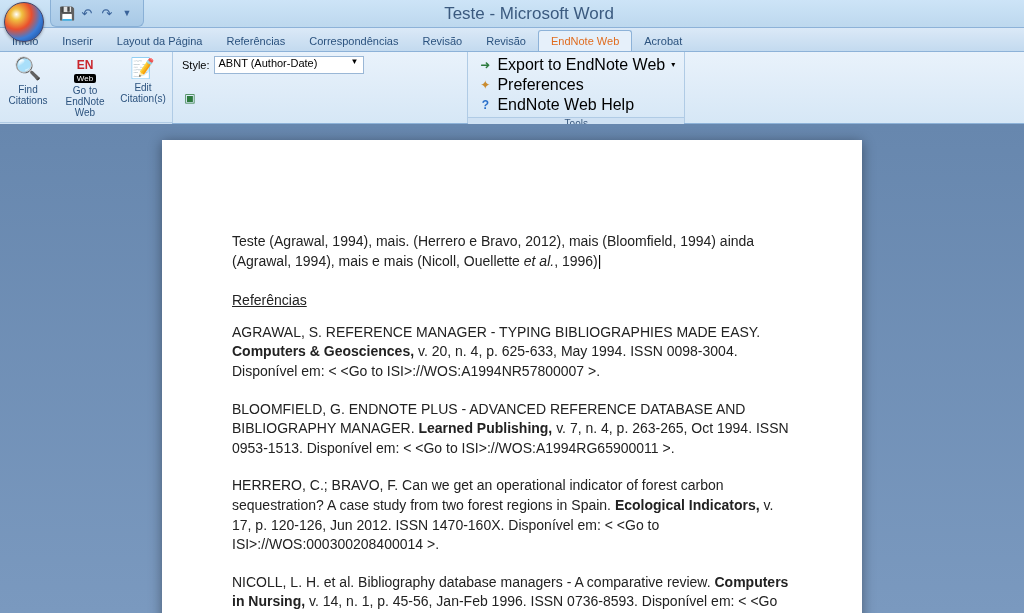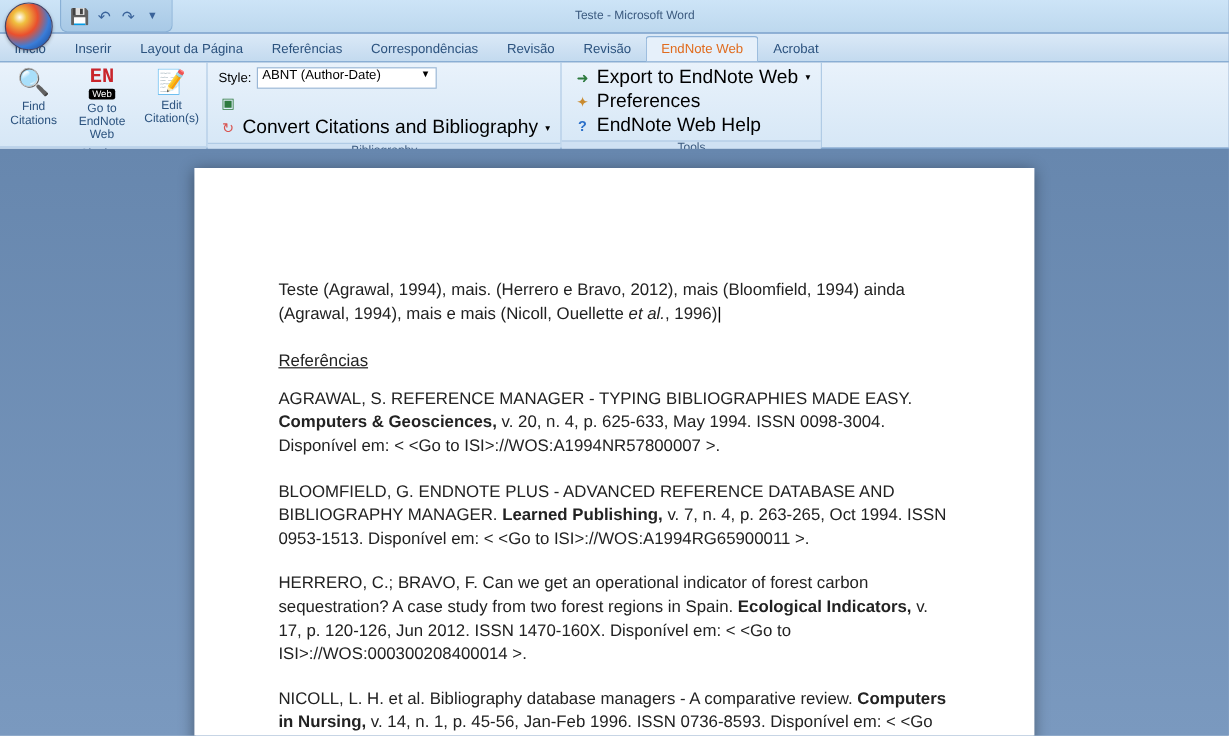--- a/index.html
+++ b/index.html
@@ -5,35 +5,35 @@
   * { margin: 0; padding: 0; box-sizing: border-box; font-family: "Segoe UI", Tahoma, sans-serif; }
   body { width: 1024px; height: 613px; background: linear-gradient(#6b8db9,#7c9bc2); overflow: hidden; }
   
   .titlebar { height: 28px; background: linear-gradient(#cde4f7,#bdd8ee); display:flex; align-items:center; position:relative; border-bottom:1px solid #8db2d8;}
   .office-btn { width:40px; height:40px; position:absolute; left:4px; top:2px; z-index:20;
     background: radial-gradient(circle at 30% 30%, #fff, #f0c040 15%, #e94f2e 40%, #3b7dd8 65%, #1a4e9e 90%);
     border-radius:50%; border:1px solid #446; box-shadow:0 1px 3px rgba(0,0,0,.3);}
   .qat { display:flex; align-items:center; gap:4px; margin-left:50px; height:100%; padding:0 8px;
     background:linear-gradient(#b9d6ee,#a8c9e6); border-radius:0 0 6px 6px; border:1px solid #89b0d6; border-top:none;}
   .qat-ico { width:16px; height:16px; display:flex; align-items:center; justify-content:center; font-size:13px; color:#3a639a;}
-  .title-text { position:absolute; left:0; right:0; text-align:center; font-size:10px; color:#3b5a7f; pointer-events:none;padding-left:34px;}
+  .title-text { position:absolute; left:0; right:0; text-align:center; font-size:17px; color:#3b5a7f; pointer-events:none;padding-left:34px;}
   
   .tabstrip { height:24px; background:linear-gradient(#dbe9f7,#c3daef); display:flex; align-items:flex-end; border-bottom:1px solid #8db2d8;}
   .tab { padding:4px 12px; font-size:11px; color:#2b527e; cursor:default;}
   .tab.active { background:#e6f0fa; border:1px solid #8db2d8; border-bottom:none; border-radius:3px 3px 0 0; color:#e06c1f; font-weight:500;}
   
   .ribbon { height:72px; background:linear-gradient(#e9f2fb,#d6e7f6); display:flex; border-bottom:1px solid #8db2d8;}
   .group { border-right:1px solid #b0cbe5; display:flex; flex-direction:column; height:100%; position:relative;}
   .group-body { flex:1; display:flex; align-items:flex-start; padding:2px 4px;}
   .group-label { height:15px; font-size:10px; color:#3b5a7f; text-align:center; background:#cfe1f3; border-top:1px solid #b0cbe5;}
   
   .bigbtn { display:flex; flex-direction:column; align-items:center; justify-content:flex-start; padding:2px 6px; gap:2px; width:60px;}
   .bigbtn .lbl { font-size:10px; color:#2b527e; text-align:center; line-height:11px;}
   .ico-find { font-size:22px; color:#5c7ea8;}
-  .ico-en { font-family:Liberation Mono, monospace; font-size:17px; font-weight:bold; color:#c9252c; line-height:18px;}
+  .ico-en { font-family:Liberation Sans, sans-serif; font-size:12px; font-weight:bold; color:#c9252c; line-height:18px;}
   .ico-en-sub { font-size:8px; background:#000; color:#fff; padding:0 3px; border-radius:2px;}
   .ico-edit { font-size:20px;}
   .bib-row { display:flex; align-items:center; gap:4px; height:19px; padding:0 3px;}
   .style-dd { width:150px; height:18px; border:1px solid #9ab7d6; background:#fff; font-size:11px; padding:0 4px; display:flex; align-items:flex-start; justify-content:space-between;}
   .mini-ico { width:16px; height:16px; display:flex; align-items:center; justify-content:center; font-size:12px;}
   
   .doc-area { position:absolute; top:124px; left:0; right:0; bottom:0; background:linear-gradient(#6787ae,#7a99bf); display:flex; justify-content:center; padding-top:16px; overflow:hidden;}
   .page { width:700px; min-height:800px; background:#fff; box-shadow:0 2px 12px rgba(0,0,0,.4); padding:92px 70px 40px 70px; font-family:Calibri,sans-serif; font-size:14px; line-height:1.4; color:#222;}
   .refs-head { text-decoration:underline; margin:20px 0 12px; }
   .ref-entry { margin-bottom:18px; }
@@ -84,21 +84,21 @@
       <div class="bigbtn" style="width:50px;">
         <span class="ico-edit">📝</span>
         <span class="lbl" style="white-space:pre-line;">Edit
 Citation(s)</span>
       </div>
     </div>
     <div class="group-label">Citations</div>
   </div>
 
   <div class="group" style="min-width:208px;">
-    <div class="group-body" style="flex-direction:column;gap:2px;padding:3px 6px;">
+    <div class="group-body" style="flex-direction:column;gap:14px;padding:3px 6px;">
       <div class="bib-row">
         <span style="font-size:11px;">Style:</span>
         <div class="style-dd">
           <span>ABNT (Author-Date)</span>
           <span style="font-size:8px;">▼</span>
         </div>
       </div>
       <div class="bib-row">
         <span class="mini-ico" style="color:#2d7a3e;">▣</span>
       </div>

